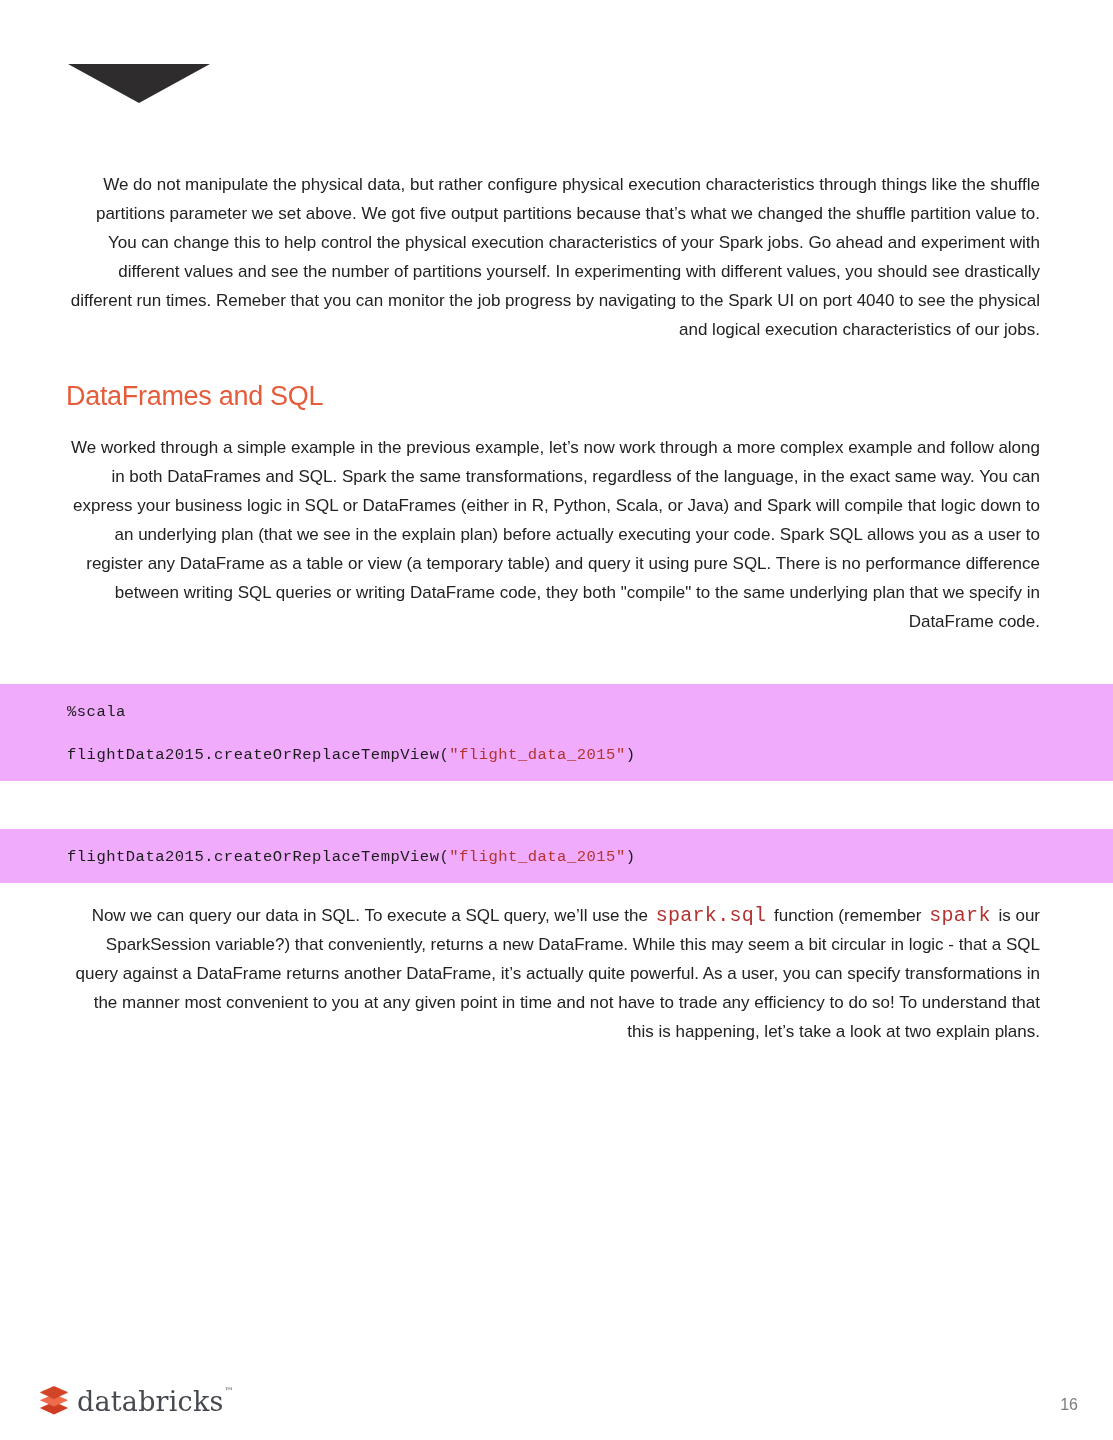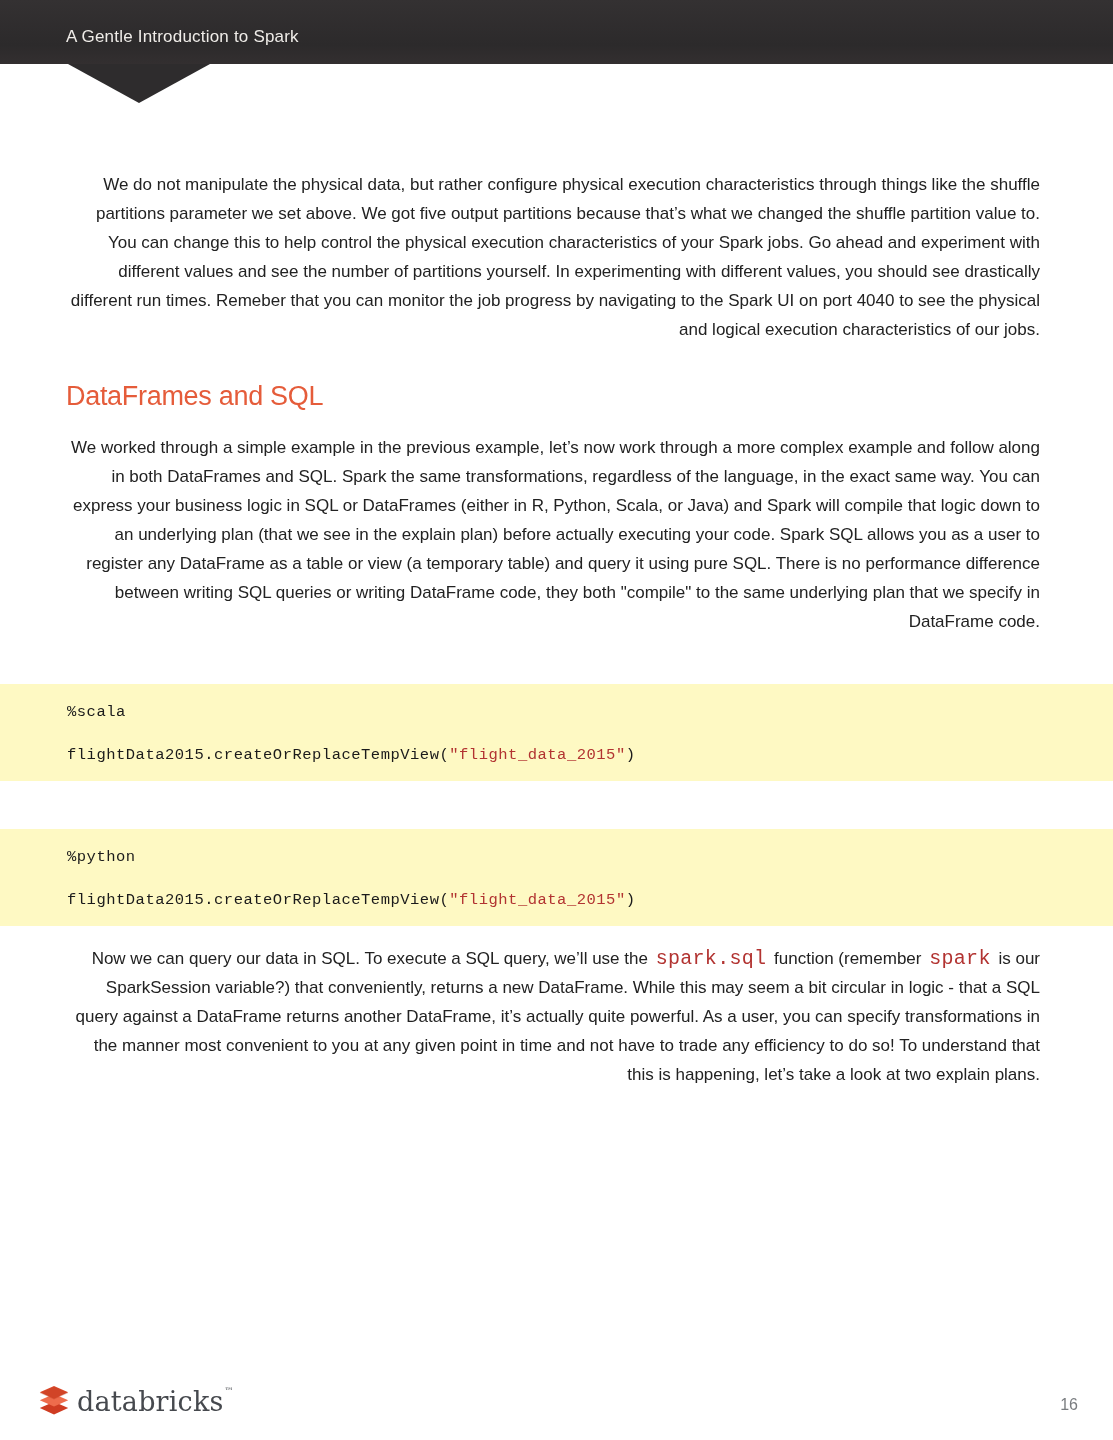--- a/index.html
+++ b/index.html
@@ -62,21 +62,21 @@
     line-height: 40px;
     font-weight: 400;
     letter-spacing: -0.3px;
     color: #e55c3a;
     margin: 32px 0 17px 0;
   }
 
   
   .codeblock {
     margin: 48px -73px 18px -66px;
-    background: #fef9c3;
+    background: #f0abfc;
     padding: 15px 0 13px 67px;
     font-family: "Liberation Mono", monospace;
     font-size: 15.5px;
     color: #1b1b1b;
     letter-spacing: 0.5px;
   }
   .codeblock .code-line { line-height: 26px; }
   .codeblock .code-line + .code-line { margin-top: 17px; }
   .code-string { color: #b23331; }
 
@@ -115,23 +115,20 @@
     top: 1396px;
     font-size: 16px;
     color: #7a7d80;
   }
 </style>
 </head>
 <body>
 
 <div class="page">
 
-  <div class="header-bar">
-    <div class="header-title">A Gentle Introduction to Spark</div>
-  </div>
   <div class="header-tail"></div>
 
   <div class="content">
 
     <p class="body-text">We do not manipulate the physical data, but rather configure physical execution characteristics through things like the shuffle partitions parameter we set above. We got five output partitions because that’s what we changed the shuffle partition value to. You can change this to help control the physical execution characteristics of your Spark jobs. Go ahead and experiment with different values and see the number of partitions yourself. In experimenting with different values, you should see drastically different run times. Remeber that you can monitor the job progress by navigating to the Spark UI on port 4040 to see the physical and logical execution characteristics of our jobs.</p>
 
     <h1 class="section-heading">DataFrames and SQL</h1>
 
     <p class="body-text">We worked through a simple example in the previous example, let’s now work through a more complex example and follow along in both DataFrames and SQL. Spark the same transformations, regardless of the language, in the exact same way. You can express your business logic in SQL or DataFrames (either in R, Python, Scala, or Java) and Spark will compile that logic down to an underlying plan (that we see in the explain plan) before actually executing your code. Spark SQL allows you as a user to register any DataFrame as a table or view (a temporary table) and query it using pure SQL. There is no performance difference between writing SQL queries or writing DataFrame code, they both "compile" to the same underlying plan that we specify in DataFrame code.</p>
 
@@ -139,23 +136,20 @@
     <div class="codeblock">
       <div class="code-line">
         <span>%scala</span>
       </div>
       <div class="code-line">
         <span>flightData2015.createOrReplaceTempView(</span><span class="code-string">"flight_data_2015"</span><span>)</span>
       </div>
     </div>
 
     <div class="codeblock">
-      <div class="code-line">
-        <span>%python</span>
-      </div>
       <div class="code-line">
         <span>flightData2015.createOrReplaceTempView(</span><span class="code-string">"flight_data_2015"</span><span>)</span>
       </div>
     </div>
 
     <p class="body-text"><span>Now we can query our data in SQL. To execute a SQL query, we’ll use the </span><span class="inline-code">spark.sql</span><span> function (remember </span><span class="inline-code">spark</span><span> is our SparkSession variable?) that conveniently, returns a new DataFrame. While this may seem a bit circular in logic - that a SQL query against a DataFrame returns another DataFrame, it’s actually quite powerful. As a user, you can specify transformations in the manner most convenient to you at any given point in time and not have to trade any efficiency to do so! To understand that this is happening, let’s take a look at two explain plans.</span></p>
 
   </div>
 
   <div class="brand-logo">

